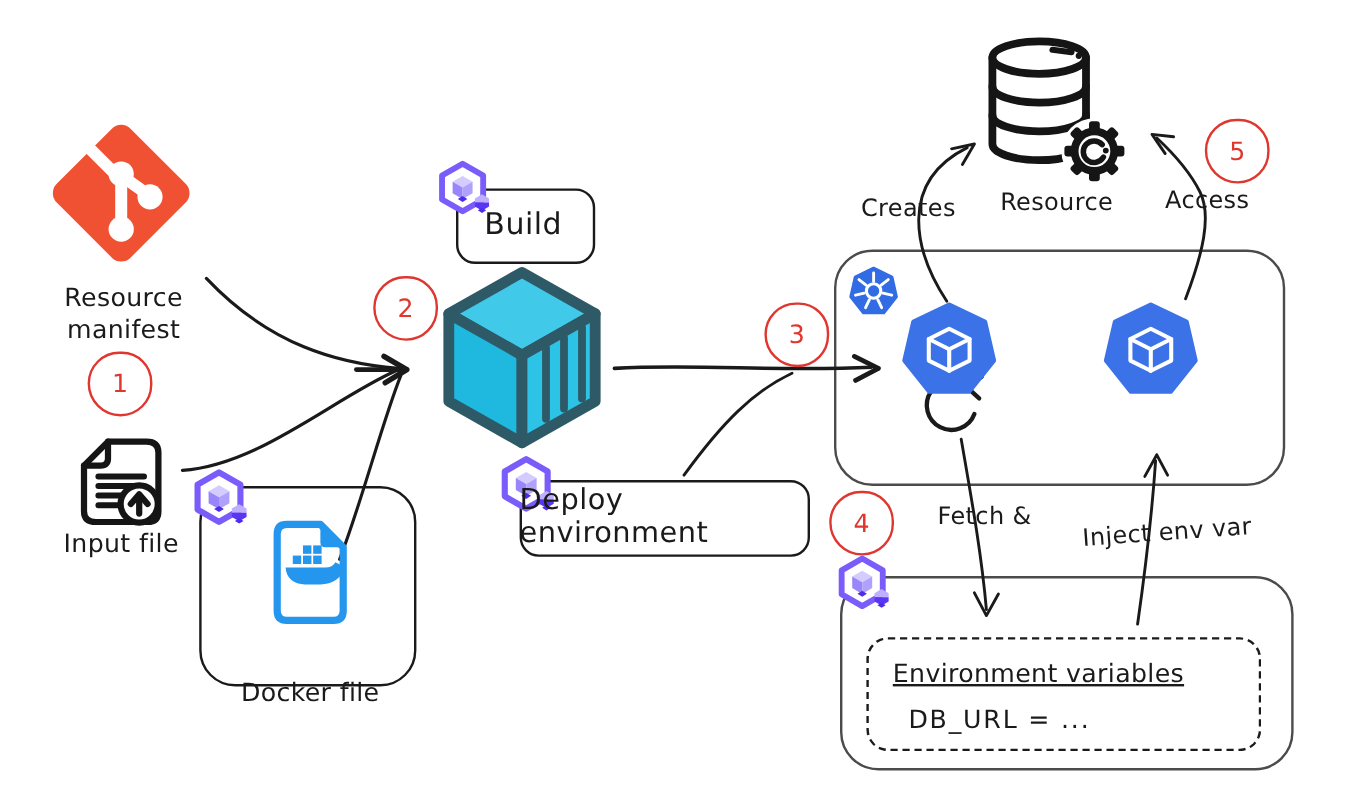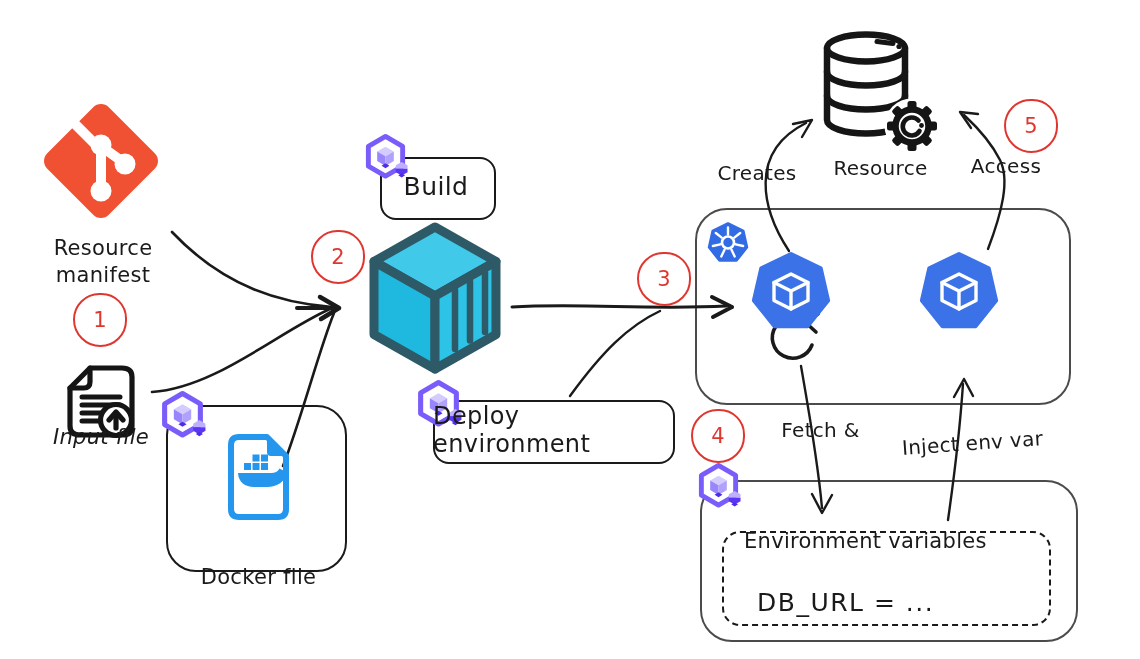--- a/index.html
+++ b/index.html
@@ -218,32 +218,32 @@
       <span>4</span>
     </div>
   <div class="step" style="left:1004px;top:99px;">
       <span>5</span>
     </div>
 
   <div class="label" style="left:28px;top:235px;width:150px;">
     <span>Resource</span><br>
     <span>manifest</span>
   </div>
-  <div class="label" style="left:26px;top:424px;width:150px;font-style:italic;">Input file</div>
+  <div class="label" style="left:26px;top:440px;width:150px;">Input file</div>
   <div class="label" style="left:181px;top:535px;width:155px;margin-top:29px;">Docker file</div>
 
   <div class="boxlabel" style="left:380px;top:157px;width:112px;height:59px;">Build</div>
   <div class="boxlabel" style="left:433px;top:400px;width:238px;height:60px;font-size:24px;">Deploy environment</div>
 
 
   <div class="label small" style="left:687px;top:160px;width:140px;">Creates</div>
   <div class="label small" style="left:808px;top:155px;width:145px;">Resource</div>
   <div class="label small" style="left:936px;top:153px;width:140px;">Access</div>
 
   <div class="label small" style="left:748px;top:417px;width:145px;line-height:1.3;">
     <span>Fetch &amp;</span><br>
   </div>
   <div class="label small" style="left:890px;top:430px;width:165px;transform:rotate(-4deg);">Inject env var</div>
 
-  <div class="label" style="left:744px;top:528px;text-align:left;">Environment variables</div>
-  <div class="label" style="left:757px;top:587px;text-align:right;font-size:25px;letter-spacing:1.5px;">DB_URL = ...</div>
+  <div class="label" style="left:744px;top:548px;text-align:left;text-decoration:underline;">Environment variables</div>
+  <div class="label" style="left:757px;top:587px;text-align:right;font-size:21px;letter-spacing:1.5px;">DB_URL = ...</div>
 
 </div>
 
 </body></html>

